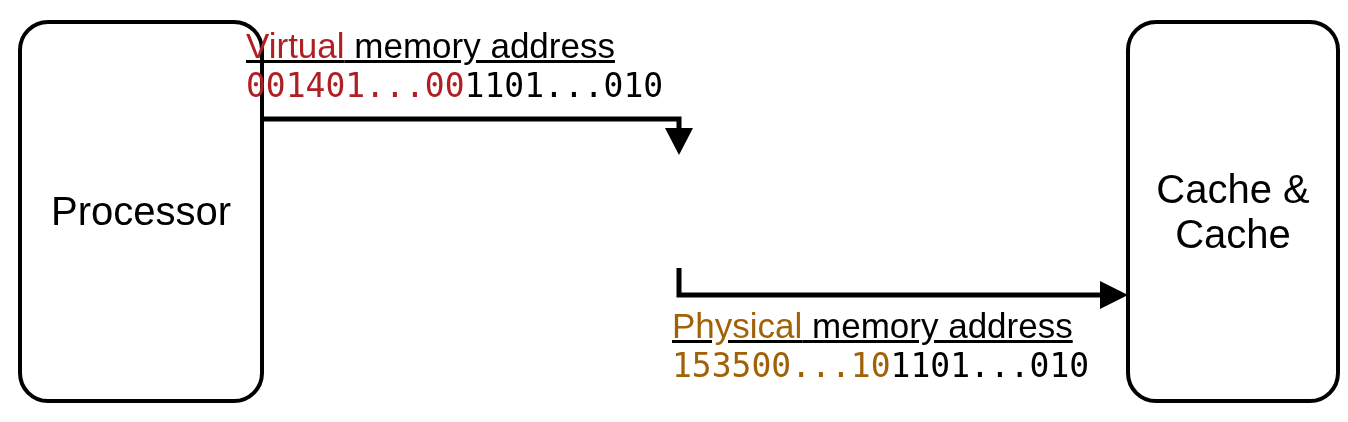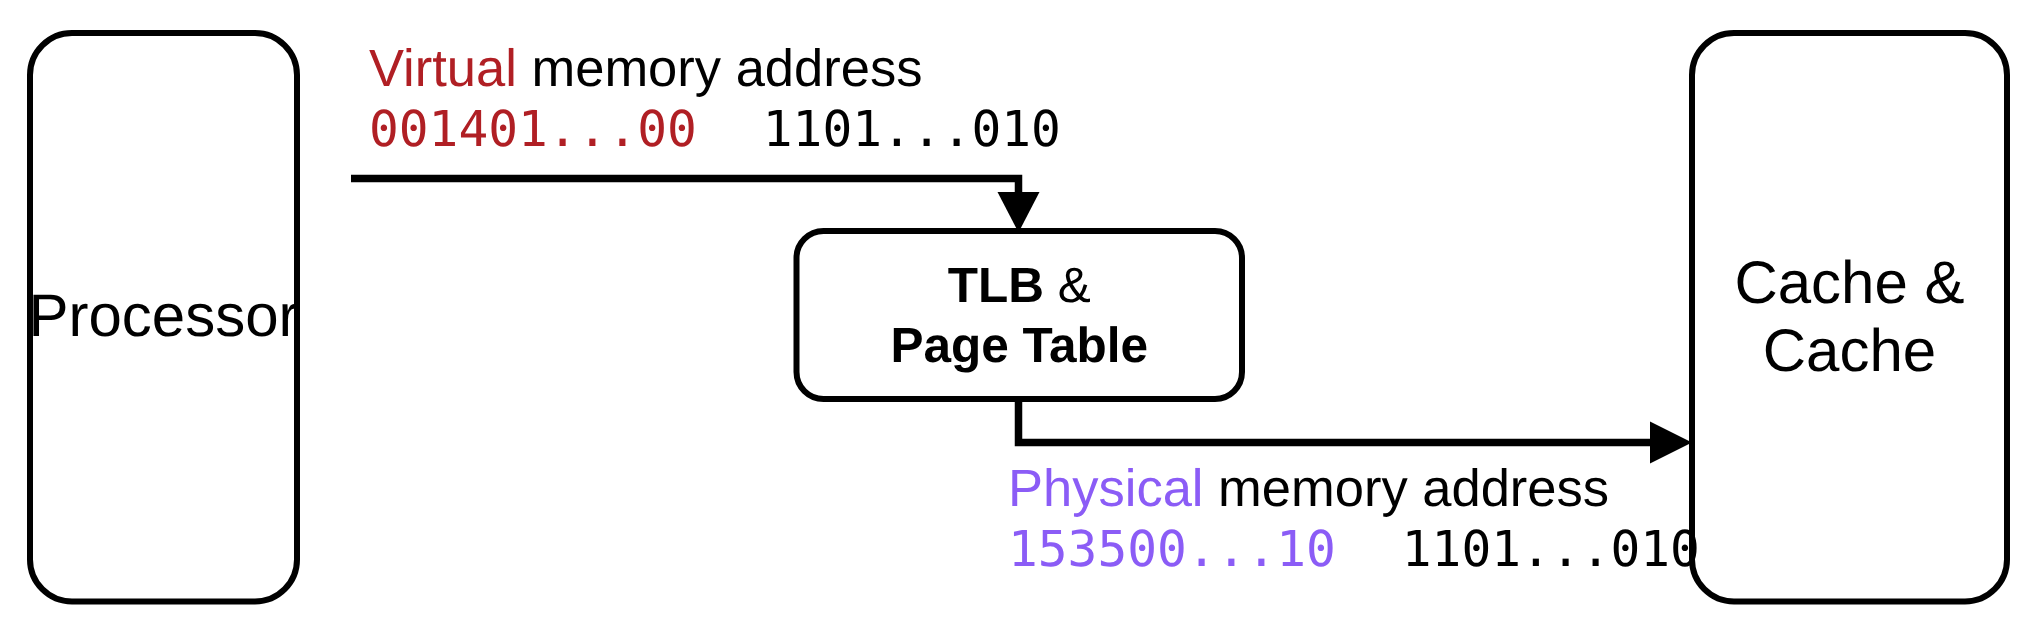--- a/index.html
+++ b/index.html
@@ -26,21 +26,21 @@
     border: 4px solid #000000;
     display: flex;
     align-items: center;
     justify-content: center;
     text-align: center;
     color: #000000;
   }
   #processor-box {
     left: 18px;
     top: 20px;
-    width: 182px;
+    width: 246px;
     height: 383px;
     border-radius: 30px;
     font-size: 40px;
     line-height: 1.12;
   }
   #cache-box {
     left: 1126px;
     top: 20px;
     width: 214px;
     height: 383px;
@@ -73,41 +73,42 @@
   
   .addr-label {
     position: absolute;
     white-space: nowrap;
     color: #000000;
   }
   .addr-title {
     font-size: 35px;
     line-height: 40px;
     display: block;
+    text-decoration: underline;
   }
   .addr-bits {
     font-family: "DejaVu Sans Mono", monospace;
     font-size: 33px;
     line-height: 40px;
     display: block;
     letter-spacing: 0px;
   }
   #virtual-address-label {
     left: 246px;
     top: 26px;
     text-align: left;
   }
   #physical-address-label {
     left: 672px;
     top: 306px;
     text-align: left;
   }
   .tag-virtual { color: #B01F24; }
-  .tag-physical { color: #8b5cf6; }
-  .tag-offset  { color: #000000; margin-left: 44px; }
+  .tag-physical { color: #a16207; }
+  .tag-offset  { color: #000000; }
 </style>
 </head>
 <body>
 
 <div id="canvas">
 
   <svg id="connectors" viewBox="0 0 1348 422" xmlns="http://www.w3.org/2000/svg">
 
     <g>
       <path d="M 234 119 L 679 119 L 679 140" fill="none" stroke="#000000" stroke-width="5"></path>
@@ -117,26 +118,20 @@
     <g>
       <path d="M 679 268 L 679 295 L 1111 295" fill="none" stroke="#000000" stroke-width="5"></path>
       <polygon points="1128,295 1100,281 1100,309" fill="#000000"></polygon>
     </g>
   </svg>
 
   <div class="box" id="processor-box">
     <span class="box-label">Processor</span>
   </div>
 
-  <div class="box" id="tlb-box">
-    <div>
-      <span class="box-label"><span>TLB</span><span class="weight-normal"> &amp;</span></span>
-      <span class="box-label">Page Table</span>
-    </div>
-  </div>
 
   <div class="box" id="cache-box">
     <div>
       <span class="box-label">Cache &amp;</span>
       <span class="box-label">Cache</span>
     </div>
   </div>
 
   <div class="addr-label" id="virtual-address-label">
     <span class="addr-title"><span class="tag-virtual">Virtual</span><span> memory address</span></span>

